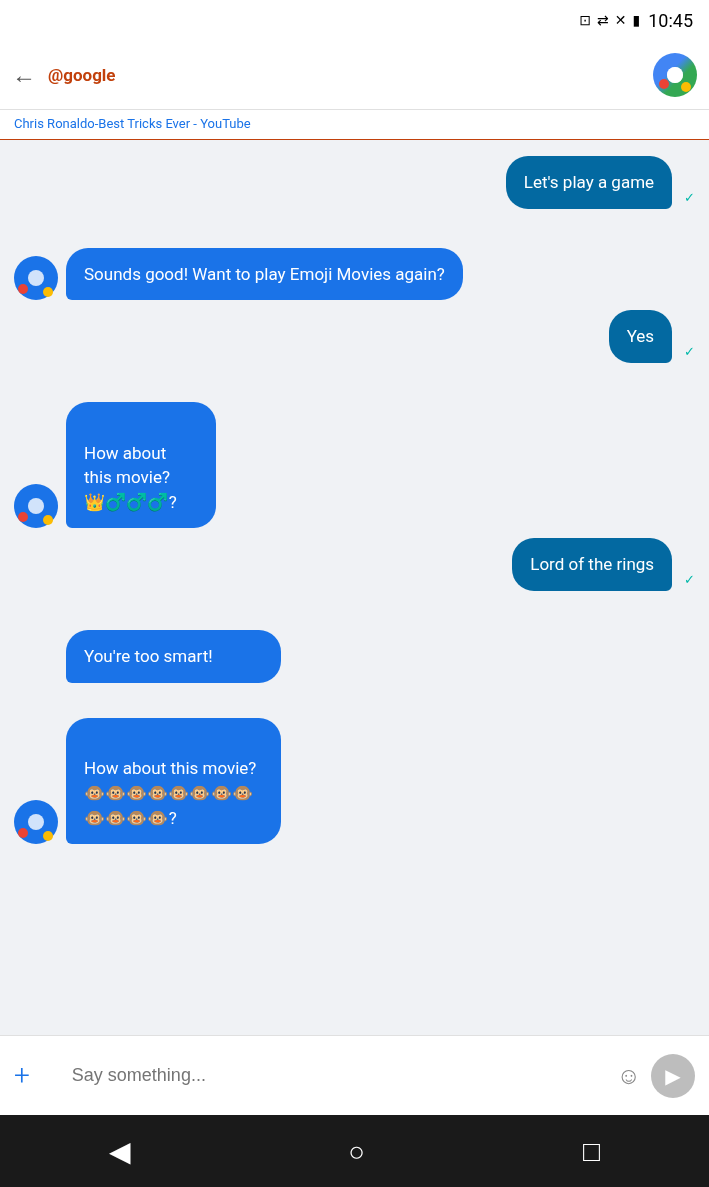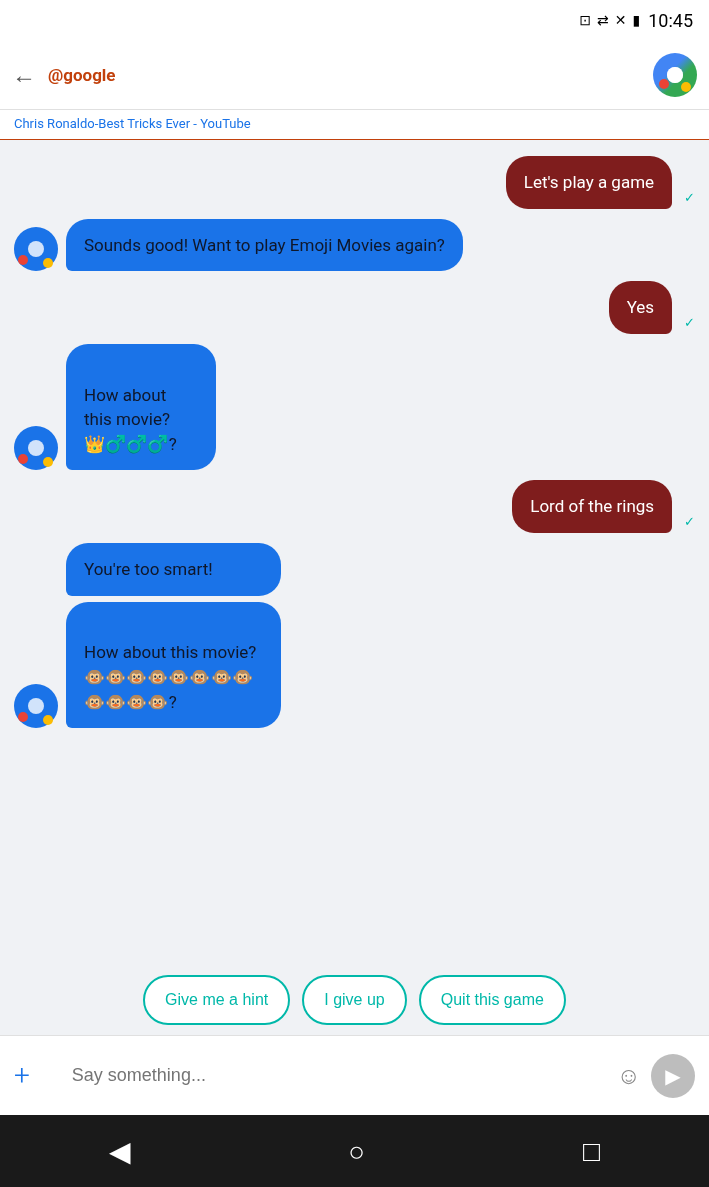--- a/index.html
+++ b/index.html
@@ -179,28 +179,29 @@
     }
     .bubble {
       max-width: 72%;
       border-radius: 22px;
       padding: 14px 18px;
       font-size: 17px;
       line-height: 1.45;
       position: relative;
     }
     .bubble.sent {
-      background: #7f1d1d;
+      background: #0369a1;
       color: #fff;
       border-bottom-right-radius: 6px;
     }
     .bubble.received {
       background: #1a73e8;
-      color: #0f172a;
+      color: #ffffff;
       border-bottom-left-radius: 6px;
+      margin-top: 29px;
     }
     .check-mark {
       font-size: 13px;
       color: #00b8a9;
       margin-left: 4px;
       align-self: flex-end;
       margin-bottom: 4px;
     }
     .multi-bubble {
       display: flex;
@@ -373,25 +374,20 @@
         </div>
         <div class="bubble received" style="white-space: pre-line;">
           <span>How about this movie?
 🐵🐵🐵🐵🐵🐵🐵🐵🐵🐵🐵🐵?</span>
         </div>
       </div>
     </div>
 
   </div>
 
-  <div class="action-bar">
-    <button class="action-btn">Give me a hint</button>
-    <button class="action-btn">I give up</button>
-    <button class="action-btn">Quit this game</button>
-  </div>
 
   <div class="input-bar">
     <span class="input-plus">+</span>
     <input class="input-field" type="text" placeholder="Say something..." style="">
     <span class="emoji-btn">☺</span>
     <div class="send-btn">
       <span>▶</span>
     </div>
   </div>
 

